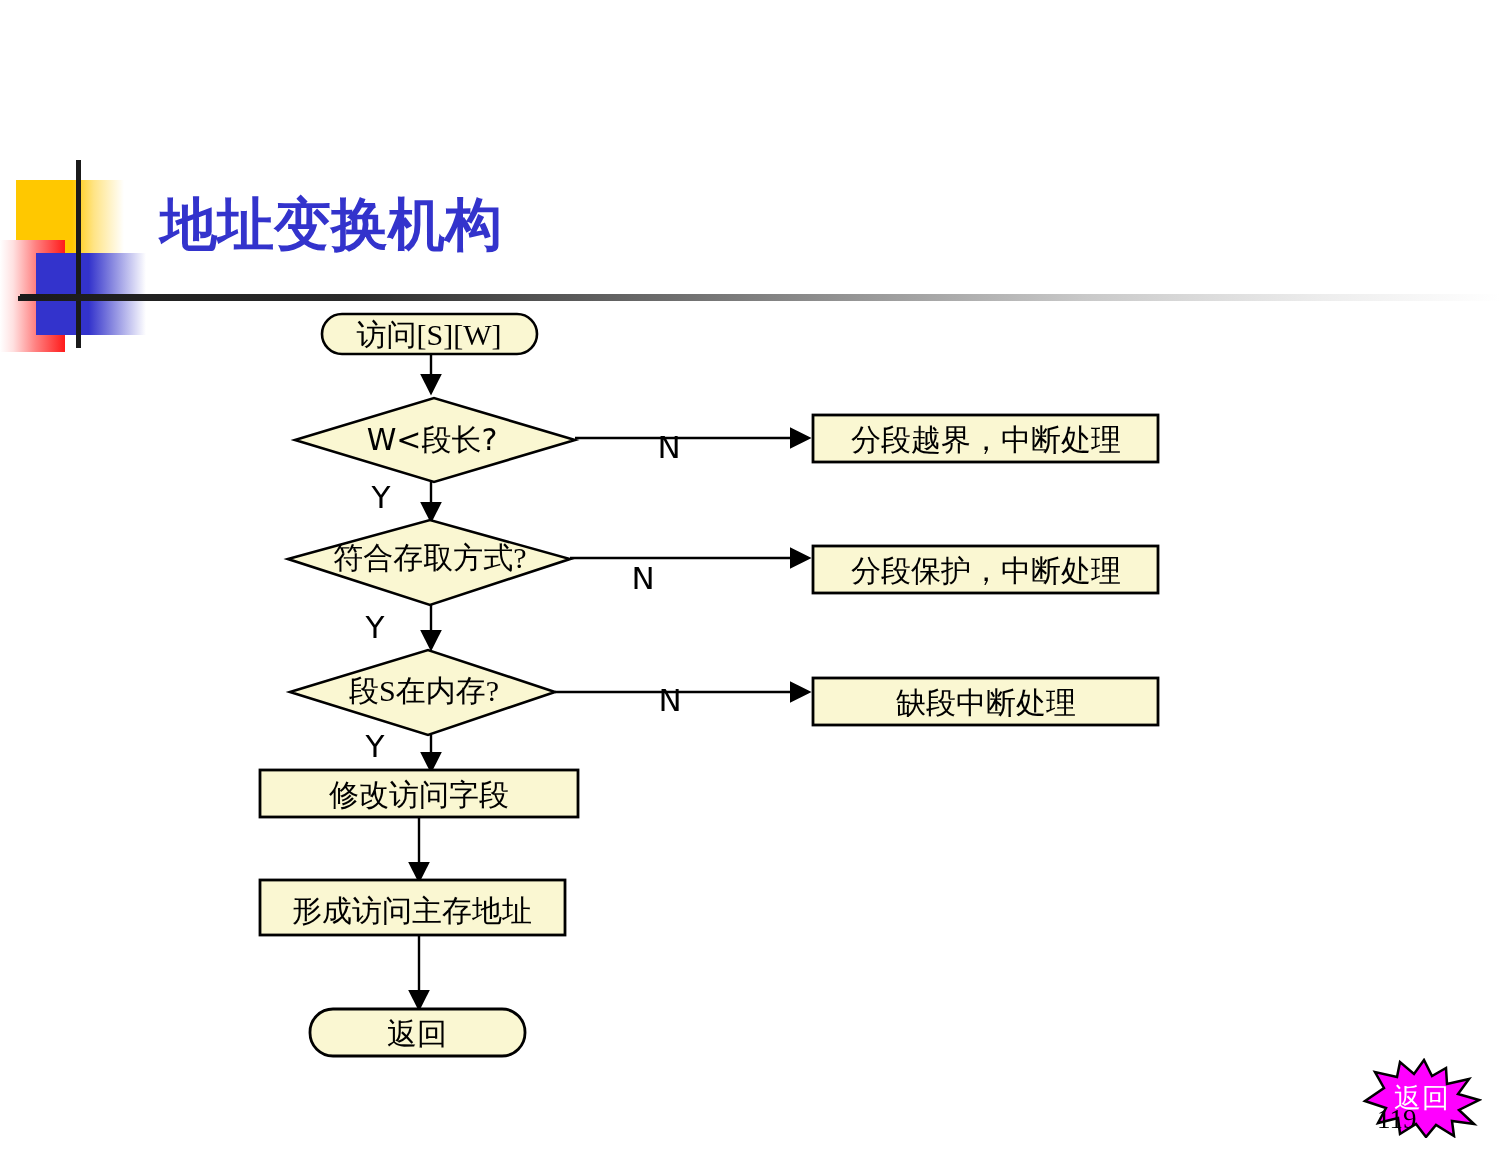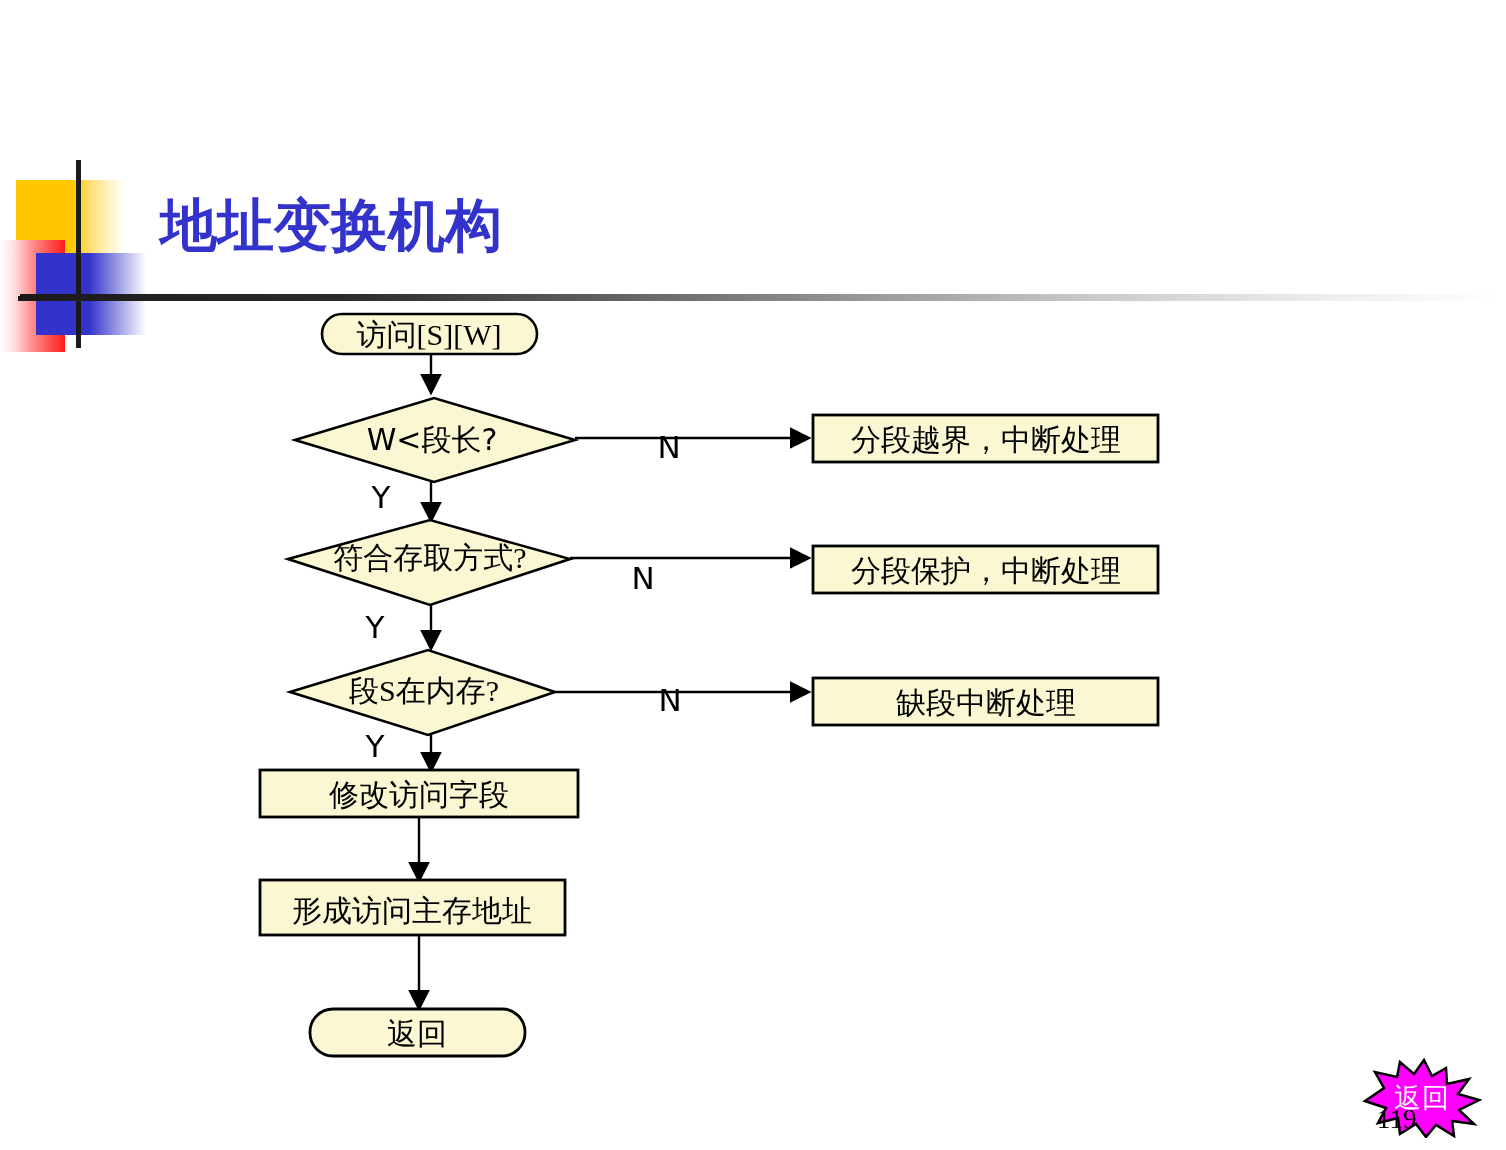--- a/index.html
+++ b/index.html
@@ -62,21 +62,21 @@
     width: 120px;
     height: 5px;
     background: #1a1a1a;
   }
 
   
   #page-title {
     position: absolute;
     left: 160px;
     top: 192px;
-    font-family: Liberation Sans, sans-serif;
+    font-family: Liberation Serif, serif;
     font-weight: bold;
     font-size: 57px;
     line-height: 66px;
     color: #3333CC;
     letter-spacing: 0px;
     white-space: nowrap;
   }
 
   
   #title-rule {

